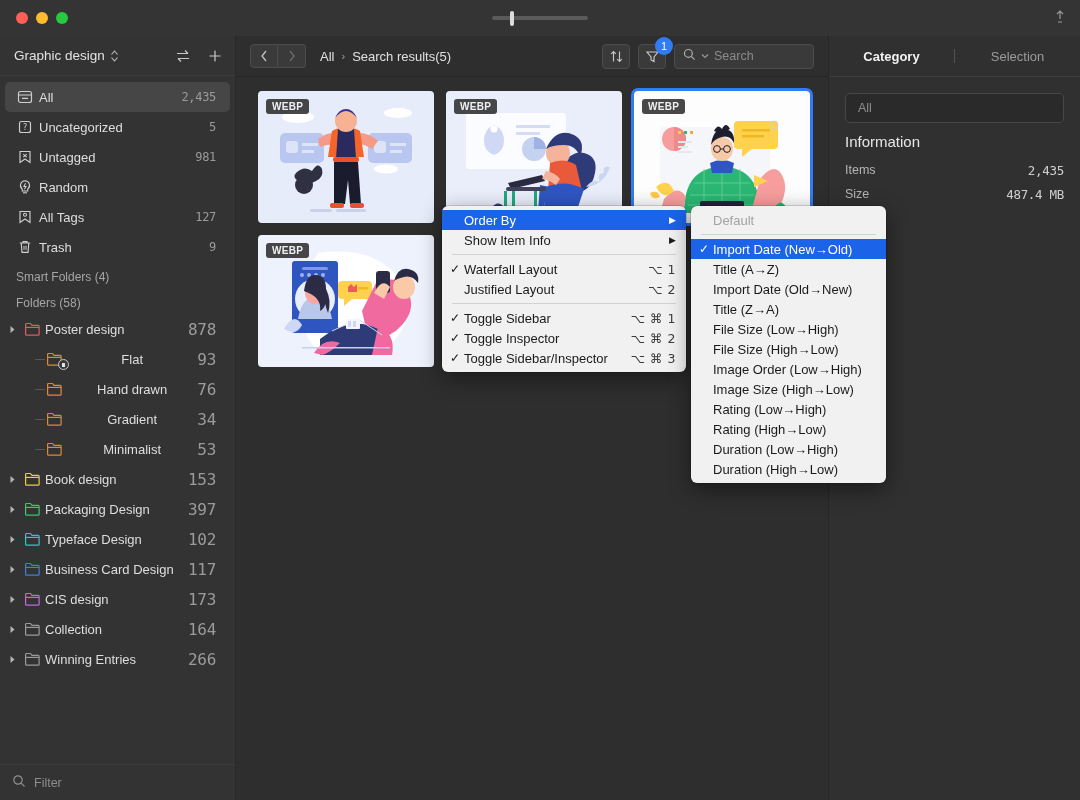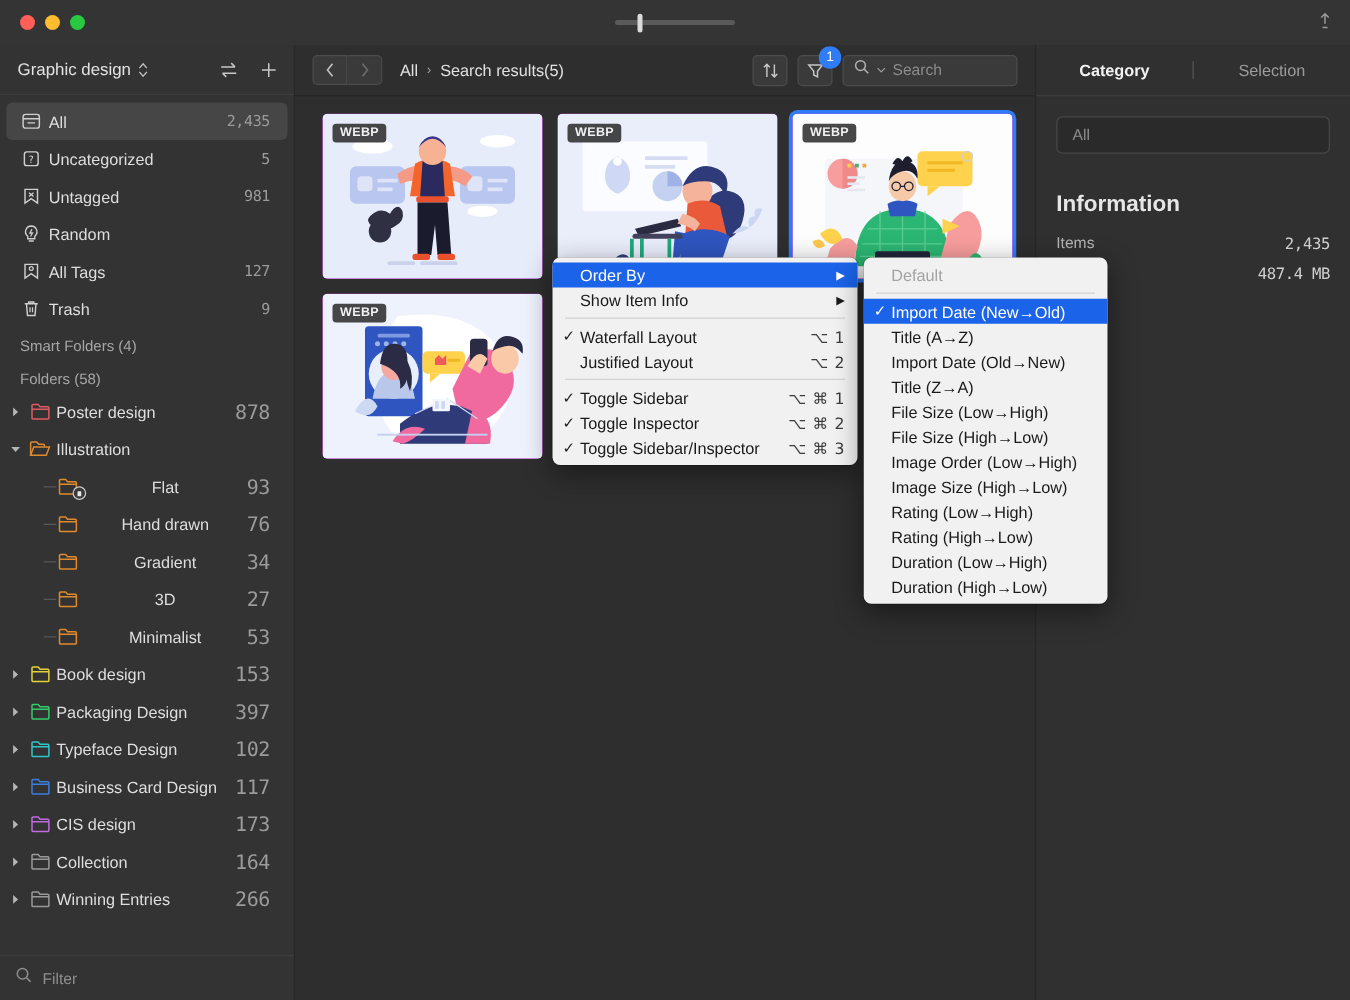--- a/index.html
+++ b/index.html
@@ -113,21 +113,21 @@
     background: #2f7cf6; color: #fff; font-size: 11px; display: flex; align-items: center; justify-content: center;
   }
   .searchbox {
     width: 140px; height: 25px; background: #3a3a3a; border: 1px solid #4c4c4c; border-radius: 4px;
     display: flex; align-items: center; padding: 0 8px; gap: 5px;
   }
   .searchbox .ph { color: #8b8b8b; font-size: 12.5px; }
   .searchbox .mini { color: #9a9a9a; font-size: 8px; }
 
   .grid { flex: 1 1 auto; padding: 14px 0 0 22px; display: flex; flex-wrap: wrap; align-content: flex-start; gap: 12px; overflow: hidden; }
-  .card { width: 176px; height: 132px; border-radius: 4px; position: relative; overflow: hidden; background: #d946ef; }
+  .card { width: 176px; height: 132px; border-radius: 4px; position: relative; overflow: hidden; background: #14532d; }
   .card.sel { box-shadow: 0 0 0 3px #2f7cf6; }
   .fmt {
     position: absolute; top: 8px; left: 8px; background: rgba(40,40,40,0.85); color: #f0f0f0;
     font-size: 10px; font-weight: bold; padding: 2px 6px; border-radius: 3px; letter-spacing: 0.3px; z-index: 3;
   }
   .art { position: absolute; inset: 0; }
 
   
   .inspector {
     width: 252px; flex: 0 0 252px; background: #303030; border-left: 1px solid #262626;
@@ -135,21 +135,21 @@
   }
   .insp-tabs { height: 41px; flex: 0 0 41px; display: flex; align-items: center; border-bottom: 1px solid #3c3c3c; }
   .insp-tab { flex: 1 1 50%; text-align: center; font-size: 13px; color: #9c9c9c; }
   .insp-tab.on { color: #f2f2f2; font-weight: bold; }
   .insp-div { width: 1px; height: 14px; background: #555; }
   .insp-body { padding: 16px; }
   .allfield {
     height: 30px; background: #2a2a2a; border: 1px solid #474747; border-radius: 5px;
     display: flex; align-items: center; padding: 0 12px; color: #8e8e8e; font-size: 12.5px;
   }
-  .insp-h { color: #e6e6e6; font-size: 18px; font-weight: bold; margin: 30px 0 8px; }
+  .insp-h { color: #e6e6e6; font-size: 15px; font-weight: normal; margin: 10px 0 8px; }
   .insp-row { display: flex; align-items: center; justify-content: space-between; height: 24px; }
   .insp-k { color: #b5b5b5; font-size: 12.5px; }
   .insp-v { color: #cfcfcf; font-size: 12.5px; font-family: "DejaVu Sans Mono", monospace; letter-spacing: -0.3px; }
 
   
   .menu {
     position: absolute; background: #f1f1f1; border-radius: 6px;
     box-shadow: 0 6px 22px rgba(0,0,0,0.45), 0 0 0 0.5px rgba(0,0,0,0.25);
     padding: 4px 0; z-index: 50; font-size: 13px; color: #1a1a1a;
   }
@@ -285,35 +285,20 @@
               </span>
               <span class="fico" style="position:relative">
                 <svg width="17" height="16" viewBox="0 0 17 16">
                   <path d="M1.6 13.3 V3.4 A0.9 0.9 0 0 1 2.5 2.5 H6.5 L8 4.4 H14.2 A0.9 0.9 0 0 1 15.1 5.3 V13.3 A0.9 0.9 0 0 1 14.2 14.2 H2.5 A0.9 0.9 0 0 1 1.6 13.3 Z" stroke="#e05a63" stroke-width="1.2" fill="none"></path>
                   <path d="M1.6 6.4 H15.1" stroke="#e05a63" stroke-width="1.2"></path>
                 </svg>
               </span>
               <span class="lbl">Poster design</span>
               <span class="cnt">878</span>
             </div>
-            <div class="tree-row">
-              <span class="tw">
-                <svg width="9" height="7" viewBox="0 0 9 7">
-                  <path d="M1 1.5 L8 1.5 L4.5 5.5 Z" fill="#b5b5b5"></path>
-                </svg>
-              </span>
-              <span class="fico" style="position:relative">
-                <svg width="18" height="16" viewBox="0 0 18 16">
-                  <path d="M1.5 13.2 V3.4 A0.9 0.9 0 0 1 2.4 2.5 H6.4 L7.9 4.4 H11.6 A0.9 0.9 0 0 1 12.5 5.3 V6.2" stroke="#e08a2e" stroke-width="1.2" fill="none"></path>
-                  <path d="M1.5 13.2 L4 6.6 H16.5 L14 13.2 Z" stroke="#e08a2e" stroke-width="1.2" fill="none"></path>
-                </svg>
-              </span>
-              <span class="lbl">Illustration</span>
-              <span class="cnt"></span>
-            </div>
             <div class="tree-row child">
               <span class="guide"></span>
               <span class="tw"></span>
               <span class="fico" style="position:relative">
                 <svg width="17" height="16" viewBox="0 0 17 16">
                   <path d="M1.6 13.3 V3.4 A0.9 0.9 0 0 1 2.5 2.5 H6.5 L8 4.4 H14.2 A0.9 0.9 0 0 1 15.1 5.3 V13.3 A0.9 0.9 0 0 1 14.2 14.2 H2.5 A0.9 0.9 0 0 1 1.6 13.3 Z" stroke="#e08a2e" stroke-width="1.2" fill="none"></path>
                   <path d="M1.6 6.4 H15.1" stroke="#e08a2e" stroke-width="1.2"></path>
                 </svg>
                 <span class="lockbadge">
                   <i></i>
@@ -338,32 +323,20 @@
               <span class="guide"></span>
               <span class="tw"></span>
               <span class="fico" style="position:relative">
                 <svg width="17" height="16" viewBox="0 0 17 16">
                   <path d="M1.6 13.3 V3.4 A0.9 0.9 0 0 1 2.5 2.5 H6.5 L8 4.4 H14.2 A0.9 0.9 0 0 1 15.1 5.3 V13.3 A0.9 0.9 0 0 1 14.2 14.2 H2.5 A0.9 0.9 0 0 1 1.6 13.3 Z" stroke="#e08a2e" stroke-width="1.2" fill="none"></path>
                   <path d="M1.6 6.4 H15.1" stroke="#e08a2e" stroke-width="1.2"></path>
                 </svg>
               </span>
               <span class="lbl">Gradient</span>
               <span class="cnt">34</span>
-            </div>
-            <div class="tree-row child">
-              <span class="guide"></span>
-              <span class="tw"></span>
-              <span class="fico" style="position:relative">
-                <svg width="17" height="16" viewBox="0 0 17 16">
-                  <path d="M1.6 13.3 V3.4 A0.9 0.9 0 0 1 2.5 2.5 H6.5 L8 4.4 H14.2 A0.9 0.9 0 0 1 15.1 5.3 V13.3 A0.9 0.9 0 0 1 14.2 14.2 H2.5 A0.9 0.9 0 0 1 1.6 13.3 Z" stroke="#e08a2e" stroke-width="1.2" fill="none"></path>
-                  <path d="M1.6 6.4 H15.1" stroke="#e08a2e" stroke-width="1.2"></path>
-                </svg>
-              </span>
-              <span class="lbl">3D</span>
-              <span class="cnt">27</span>
             </div>
             <div class="tree-row child">
               <span class="guide"></span>
               <span class="tw"></span>
               <span class="fico" style="position:relative">
                 <svg width="17" height="16" viewBox="0 0 17 16">
                   <path d="M1.6 13.3 V3.4 A0.9 0.9 0 0 1 2.5 2.5 H6.5 L8 4.4 H14.2 A0.9 0.9 0 0 1 15.1 5.3 V13.3 A0.9 0.9 0 0 1 14.2 14.2 H2.5 A0.9 0.9 0 0 1 1.6 13.3 Z" stroke="#e08a2e" stroke-width="1.2" fill="none"></path>
                   <path d="M1.6 6.4 H15.1" stroke="#e08a2e" stroke-width="1.2"></path>
                 </svg>
               </span>

